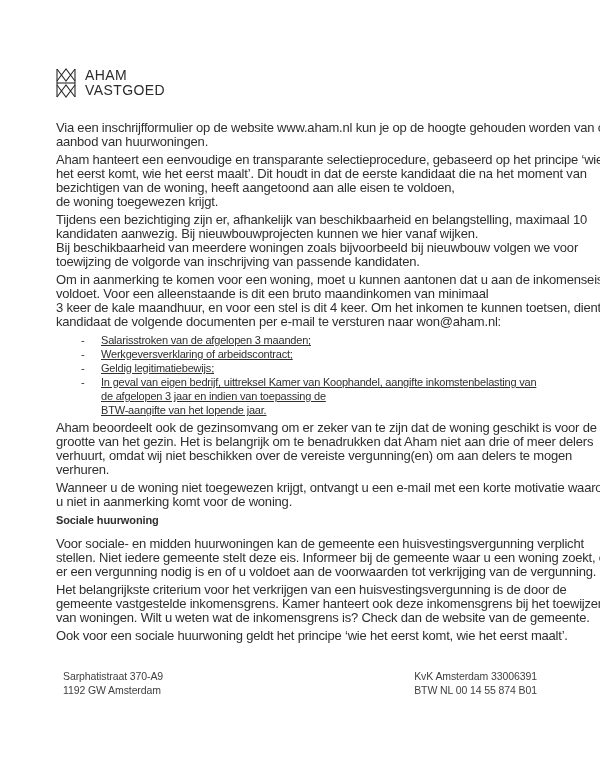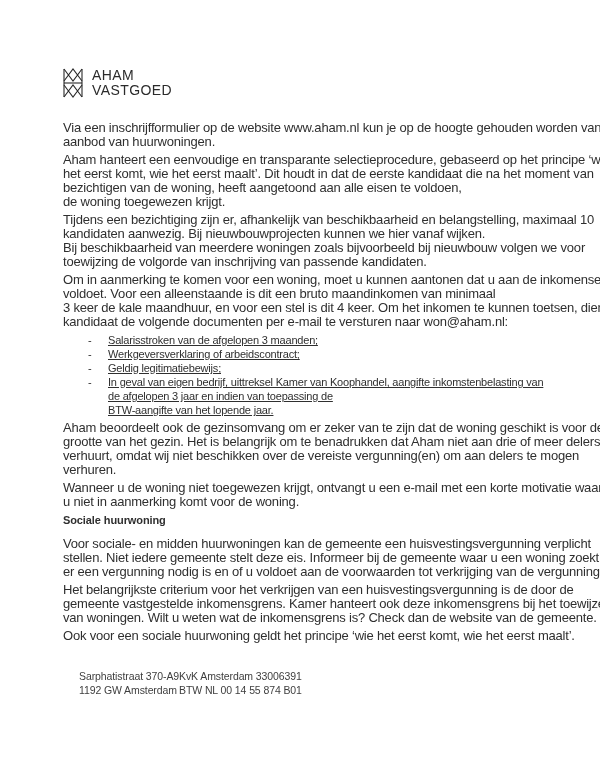--- a/index.html
+++ b/index.html
@@ -13,21 +13,21 @@
     overflow: hidden;
   }
   .page {
     position: relative;
     width: 600px;
     height: 777px;
     background: #ffffff;
   }
   .content {
     position: absolute;
-    left: 63px;
+    left: 56px;
     top: 68px;
     width: 500px;
   }
   .logo-row {
     display: flex;
     align-items: center;
     gap: 9px;
     margin-bottom: 23px;
     height: 30px;
   }
@@ -64,25 +64,25 @@
     width: 20px;
     margin-left: 25px;
   }
   .list-text { white-space: pre; text-decoration: underline; }
   .footer {
     position: absolute;
     left: 63px;
     top: 669px;
     width: 474px;
     display: flex;
+    justify-content: space-between;
     font-size: 10.5px;
     line-height: 14px;
     letter-spacing: -0.1px;
     color: #3e3e3e;
-    margin-left: 16px;
   }
 </style>
 </head>
 <body>
 
 <div class="page">
   <div class="content">
 
     <div class="logo-row">
       <svg class="logo-mark" viewBox="0 0 20 30" fill="none" xmlns="http://www.w3.org/2000/svg">

